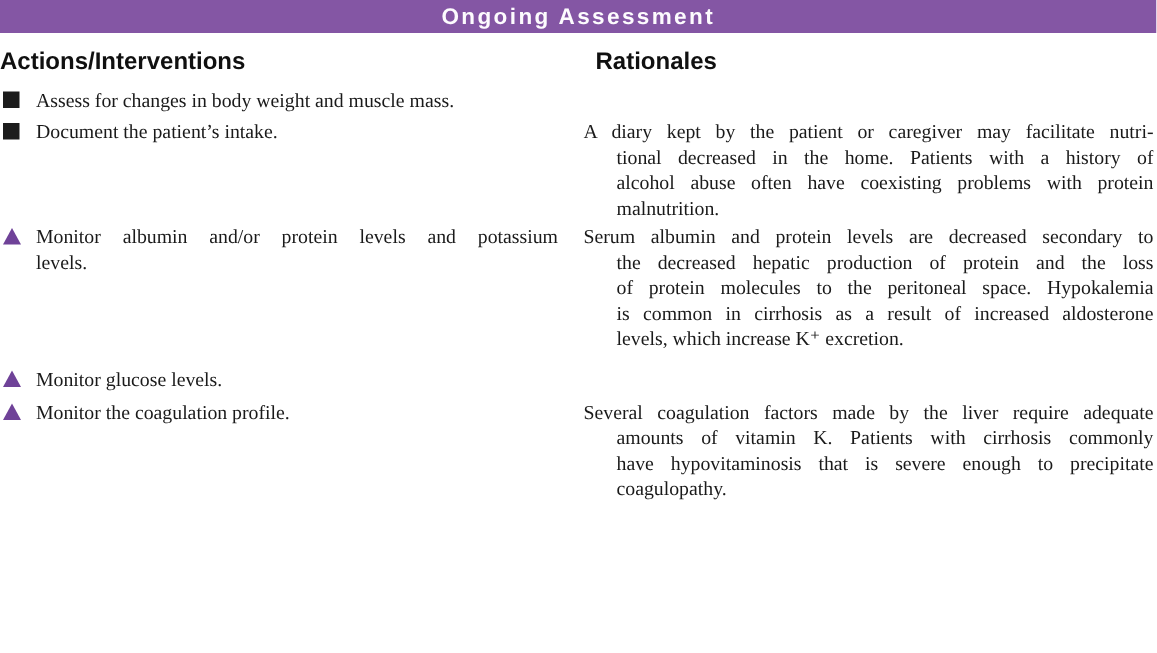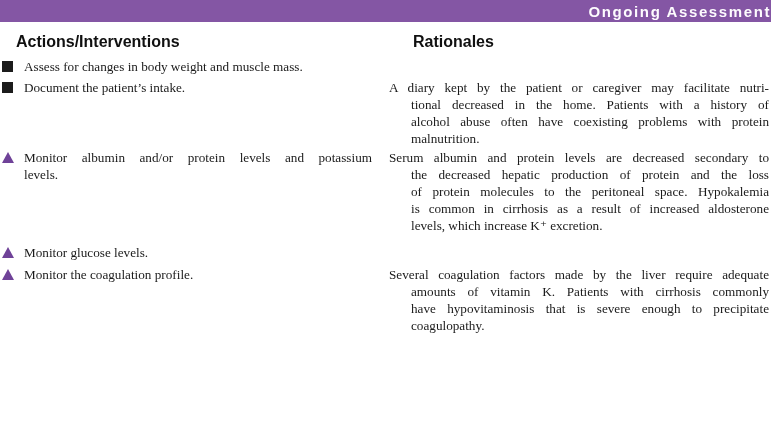--- a/index.html
+++ b/index.html
@@ -7,34 +7,34 @@
     width: 771px; height: 435px;
     background: #ffffff;
     overflow: hidden;
     font-family: "Liberation Serif", "DejaVu Serif", serif;
     color: #1a1a1a;
     position: relative;
   }
   .title-bar {
     height: 22px;
     background: #8456a4;
-    display: flex; align-items: center; justify-content: flex-end;
+    display: flex; align-items: center; justify-content: center;
   }
   .title-bar .t {
     font-family: "Liberation Sans", "DejaVu Sans", sans-serif;
     font-weight: bold;
     font-size: 15px;
     letter-spacing: 1.6px;
     color: #fdfbfe;
   }
   .grid {
     display: grid;
     grid-template-columns: 370px 380px;
     column-gap: 19px;
-    padding-left: 16px;
+    padding-left: 0;
   }
   .col-headers {
     margin-top: 10px;
     margin-bottom: 7px;
     font-family: "Liberation Sans", "DejaVu Sans", sans-serif;
     font-weight: bold;
     font-size: 16px;
     line-height: 19px;
     color: #101010;
   }

